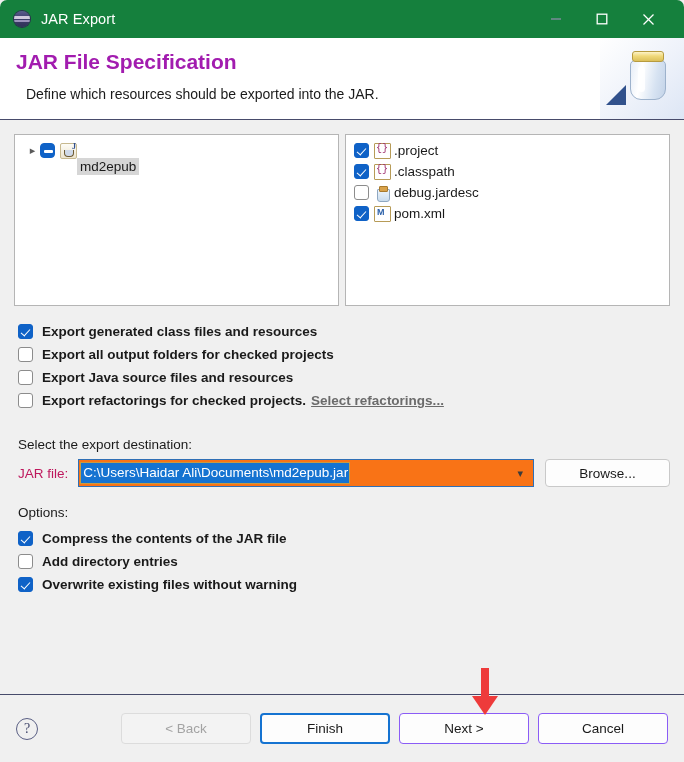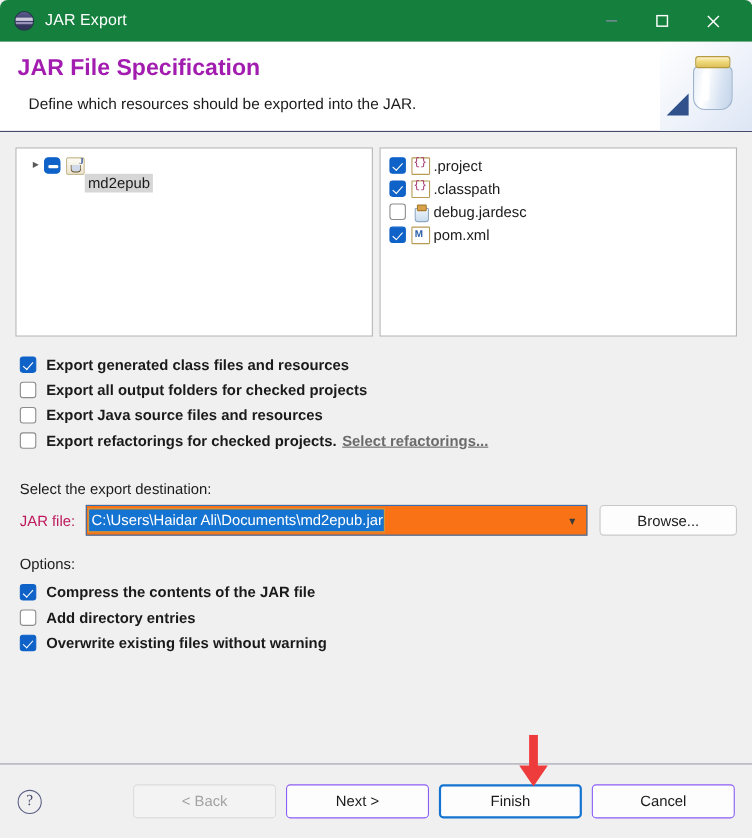--- a/index.html
+++ b/index.html
@@ -525,22 +525,22 @@
         <span class="txt">Overwrite existing files without warning</span>
       </div>
     </div>
 
   </div>
 
   <div class="footer">
     <div class="helpbtn">?</div>
     <div class="btns">
       <div class="btn disabled">&lt; Back</div>
+      <div class="btn focus">Finish</div>
       <div class="btn">Next &gt;</div>
-      <div class="btn focus">Finish</div>
       <div class="btn">Cancel</div>
     </div>
   </div>
 
   <svg class="redarrow" viewBox="0 0 30 48">
     <rect x="11" y="0" width="8" height="30" fill="#ee3b3b"></rect>
     <polygon points="2,28 28,28 15,47" fill="#ee3b3b"></polygon>
   </svg>
 
 </div>

